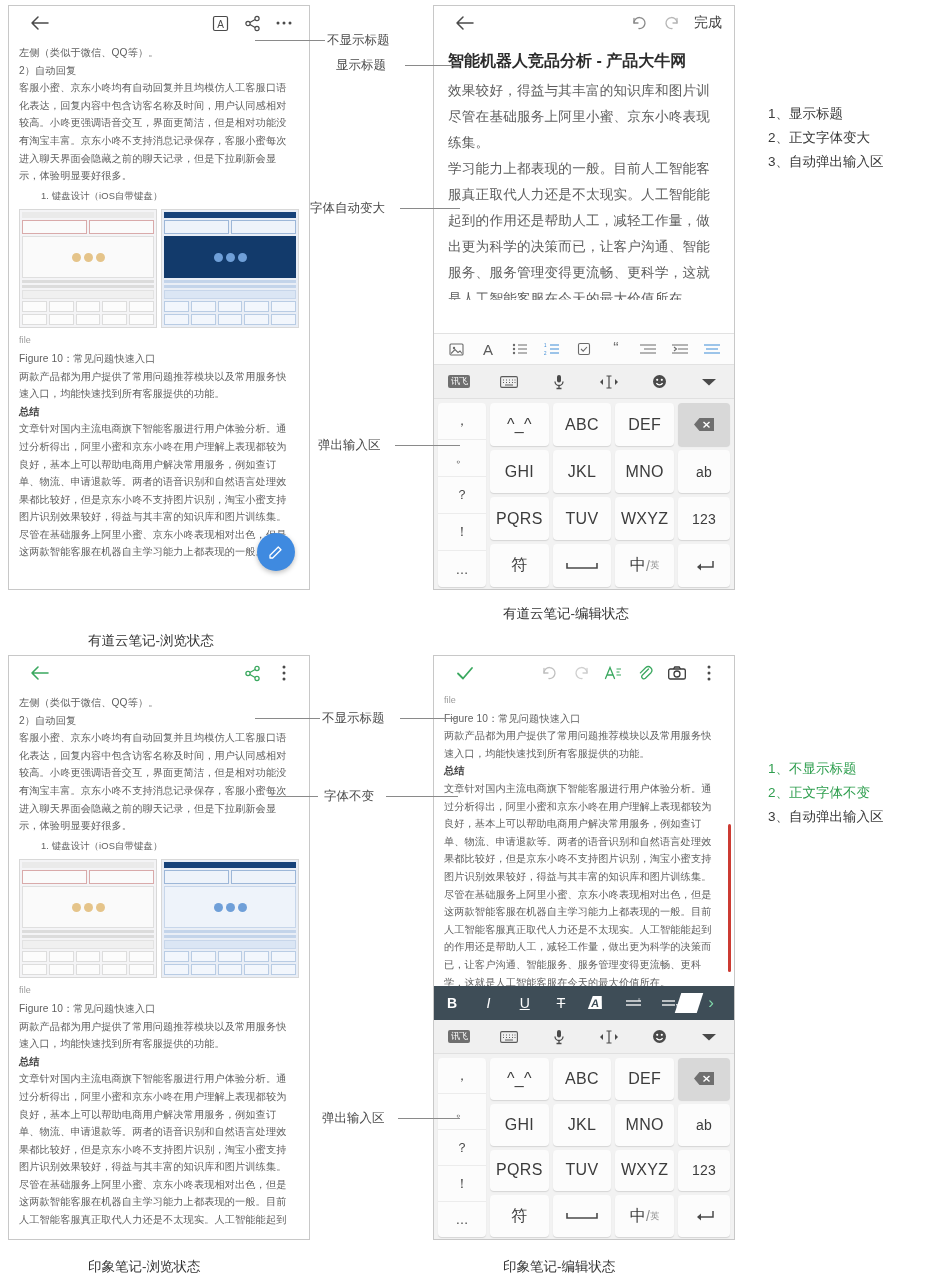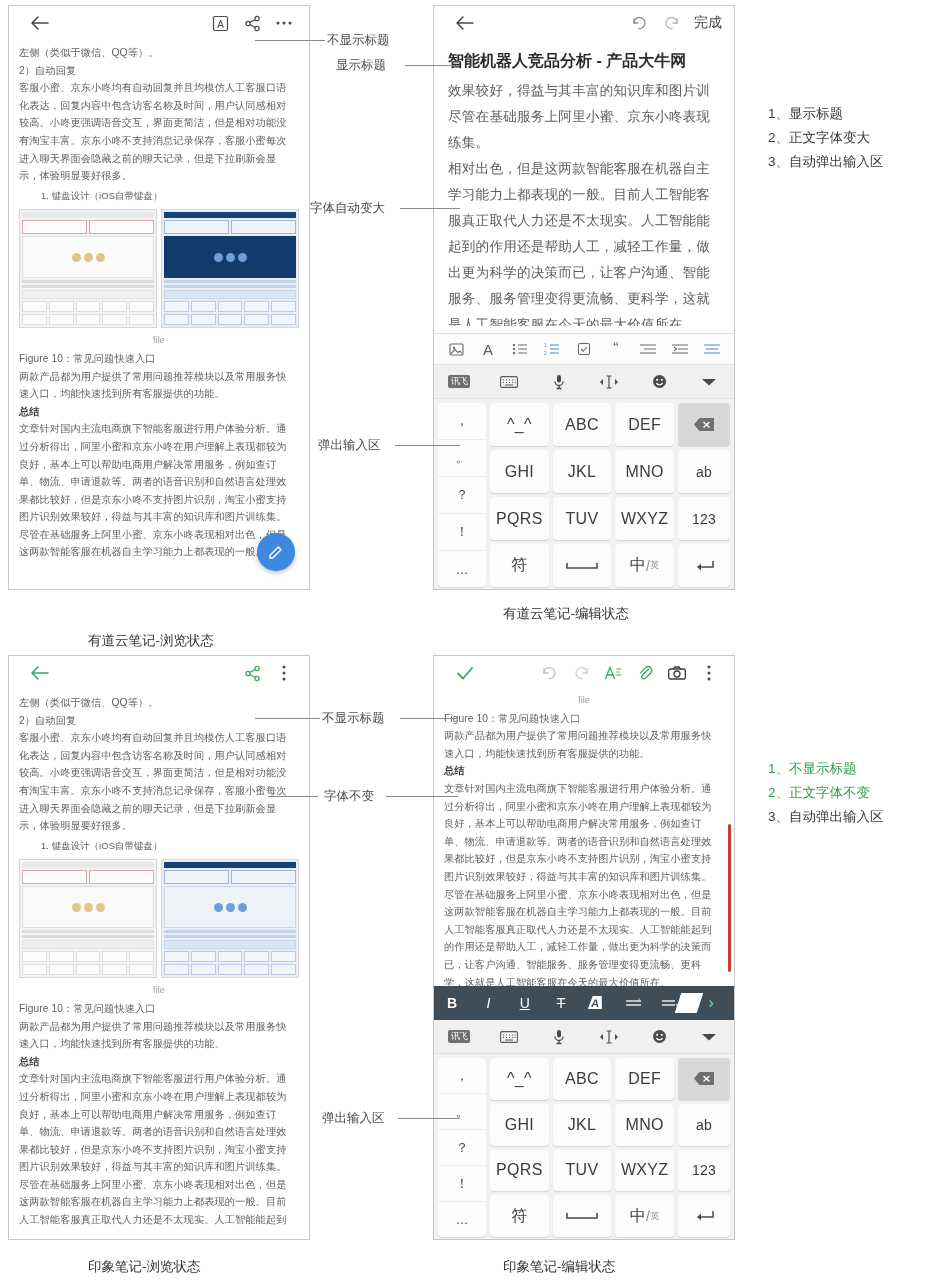--- a/index.html
+++ b/index.html
@@ -33,21 +33,21 @@
     color:#5f5f5f;
   }
   .nb-s{font-size:10.2px;line-height:17.6px;letter-spacing:.1px;}
   .nb-l{font-size:13.6px;line-height:26px;letter-spacing:.2px;color:#5d5d5d;}
   .nb-title{
     font-size:16px;line-height:30px;color:#2c2c2c;font-weight:600;
     margin-bottom:2px;
   }
   .nb-b{font-weight:bold;color:#3d3d3d;}
   .nb-indent{padding-left:22px;}
-  .nb-small-cap{font-size:9px;color:#9a9a9a;text-align:center;}
+  .nb-small-cap{font-size:9px;color:#9a9a9a;text-align:left;}
 
   
   .thumbs{display:flex;gap:4px;margin:5px 0 4px 0;}
   .thumb{flex:1;border:1px solid #d8d8d8;box-sizing:border-box;padding:2px;}
   .thumb.left{background:#f4f4f6;}
   .thumb.right{background:#e9eef6;}
   .t-row{display:flex;gap:2px;margin-bottom:2px;}
   .t-cell{flex:1;height:14px;border:1px solid #d9aaaa;box-sizing:border-box;
           background:#fbfbfb;}
   .t-cell.blue{border-color:#9db7d8;background:#eef3fa;}
@@ -298,21 +298,20 @@
     </div>
     <div class="bar-txt">完成</div>
   </div>
 
   <div class="note-body" style="padding:6px 14px 0 14px;">
     <div class="nb-title">智能机器人竞品分析 - 产品大牛网</div>
     <div class="nb-l">
       <div>效果较好，得益与其丰富的知识库和图片训</div>
       <div>尽管在基础服务上阿里小蜜、京东小咚表现</div>
       <div>练集。</div>
-      <div>相对出色，但是这两款智能客服在机器自主</div>
       <div>学习能力上都表现的一般。目前人工智能客</div>
       <div>服真正取代人力还是不太现实。人工智能能</div>
       <div>起到的作用还是帮助人工，减轻工作量，做</div>
       <div>出更为科学的决策而已，让客户沟通、智能</div>
       <div>服务、服务管理变得更流畅、更科学，这就</div>
       <div style="height:14px;overflow:hidden;">是人工智能客服在今天的最大价值所在</div>
     </div>
   </div>
 
   <div class="fmt-bar" style="position:absolute;left:0;right:0;top:327px;">

